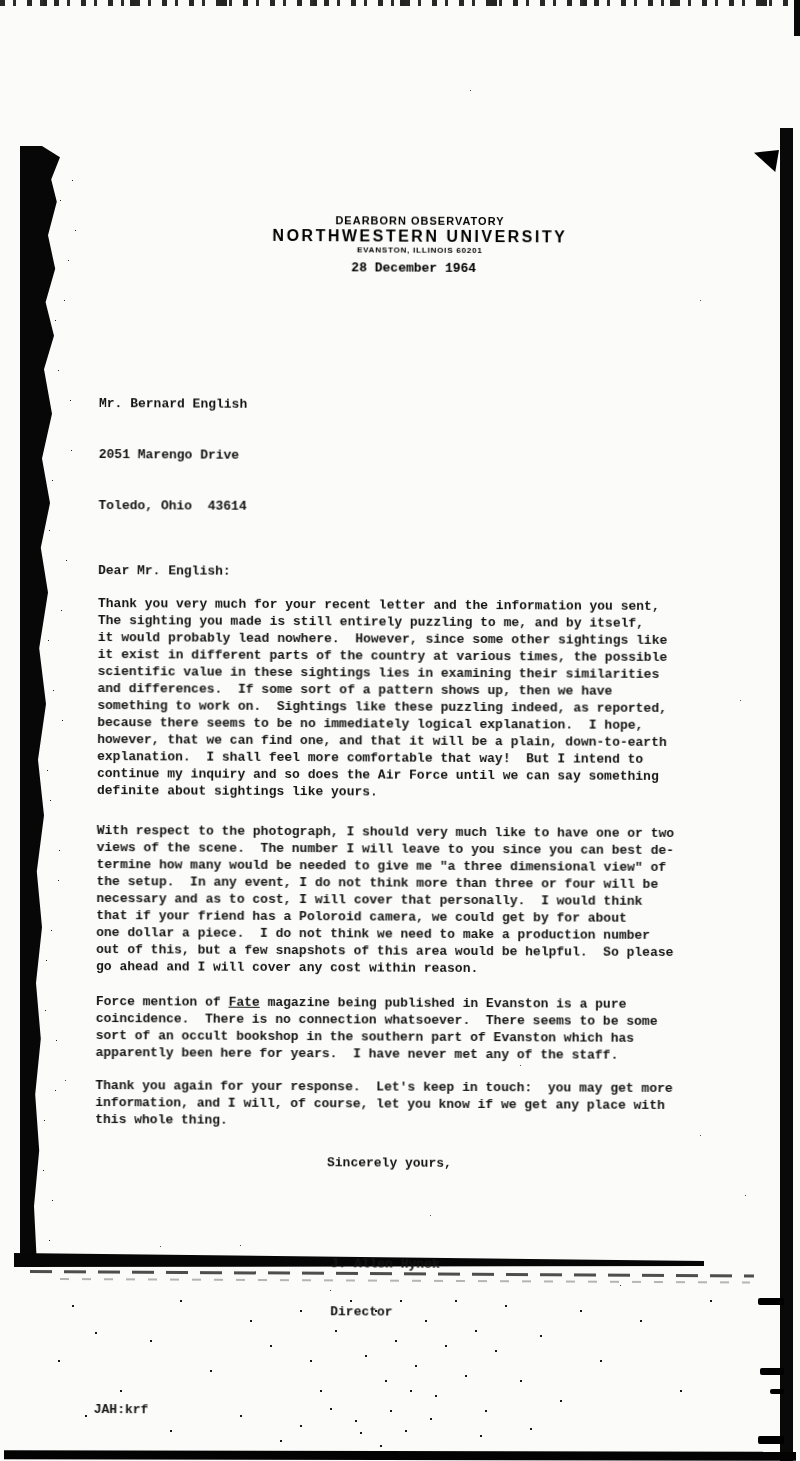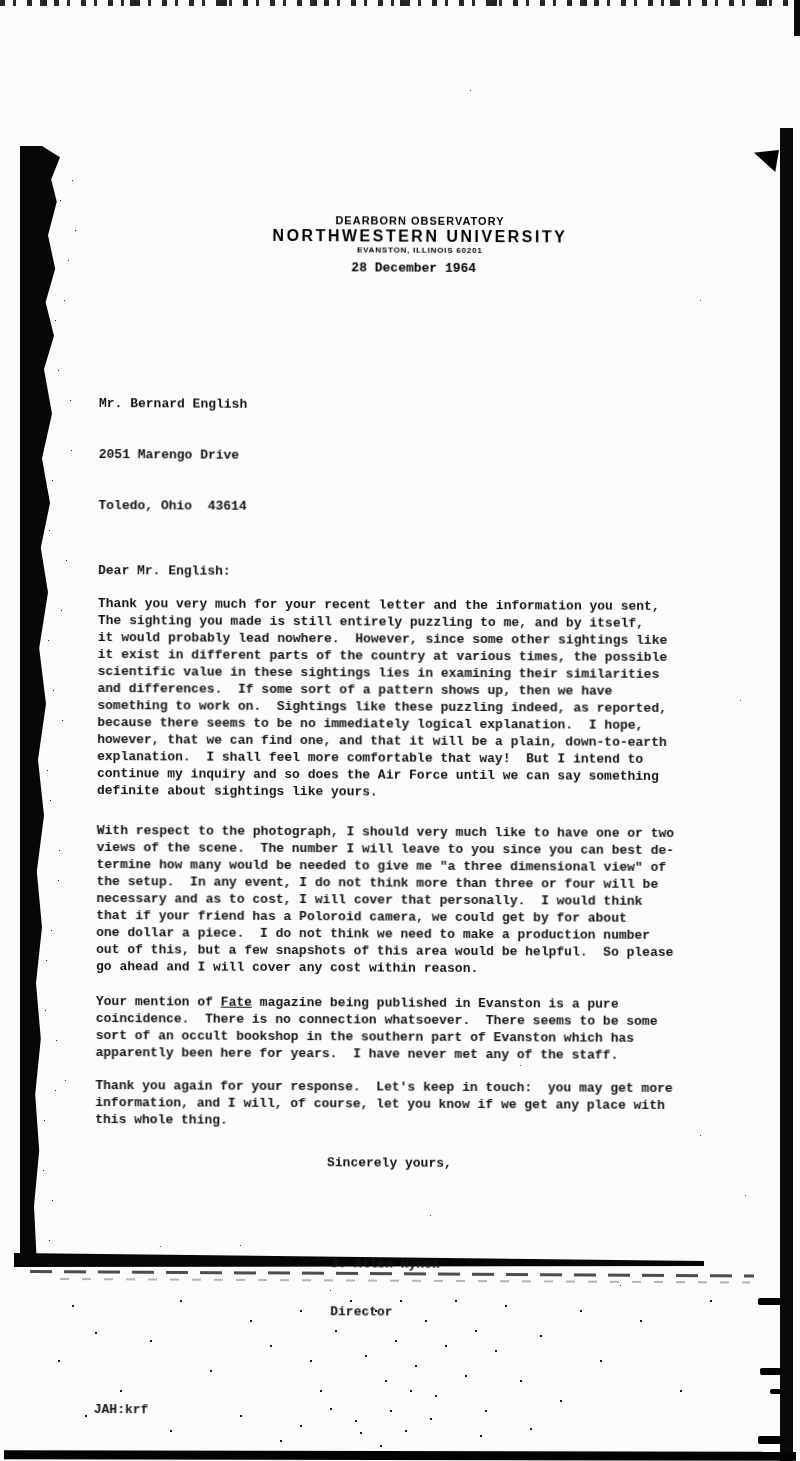--- a/index.html
+++ b/index.html
@@ -156,21 +156,21 @@
   <div class="para p2 mono">With respect to the photograph, I should very much like to have one or two
 views of the scene.  The number I will leave to you since you can best de-
 termine how many would be needed to give me "a three dimensional view" of
 the setup.  In any event, I do not think more than three or four will be
 necessary and as to cost, I will cover that personally.  I would think
 that if your friend has a Poloroid camera, we could get by for about
 one dollar a piece.  I do not think we need to make a production number
 out of this, but a few snapshots of this area would be helpful.  So please
 go ahead and I will cover any cost within reason.</div>
 
-  <div class="para p3 mono"><span>Your mention of </span><span class="underlined">Fate</span><span> magazine being published in Evanston is a pure
+  <div class="para p3 mono"><span>Force mention of </span><span class="underlined">Fate</span><span> magazine being published in Evanston is a pure
 coincidence.  There is no connection whatsoever.  There seems to be some
 sort of an occult bookshop in the southern part of Evanston which has
 apparently been here for years.  I have never met any of the staff.</span></div>
 
   <div class="para p4 mono">Thank you again for your response.  Let's keep in touch:  you may get more
 information, and I will, of course, let you know if we get any place with
 this whole thing.</div>
 
   <div class="closing mono">Sincerely yours,</div>
 

